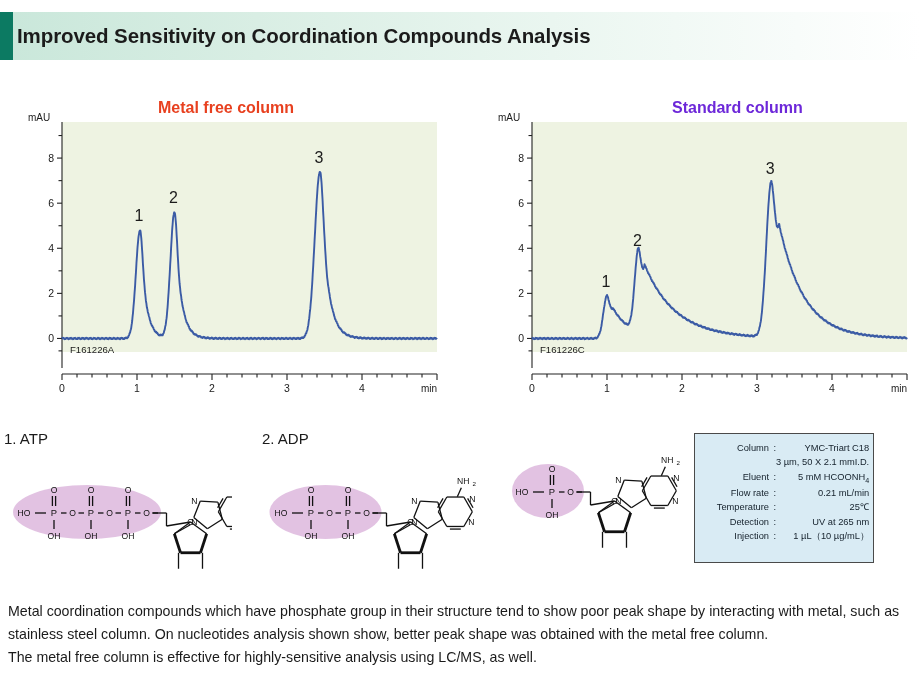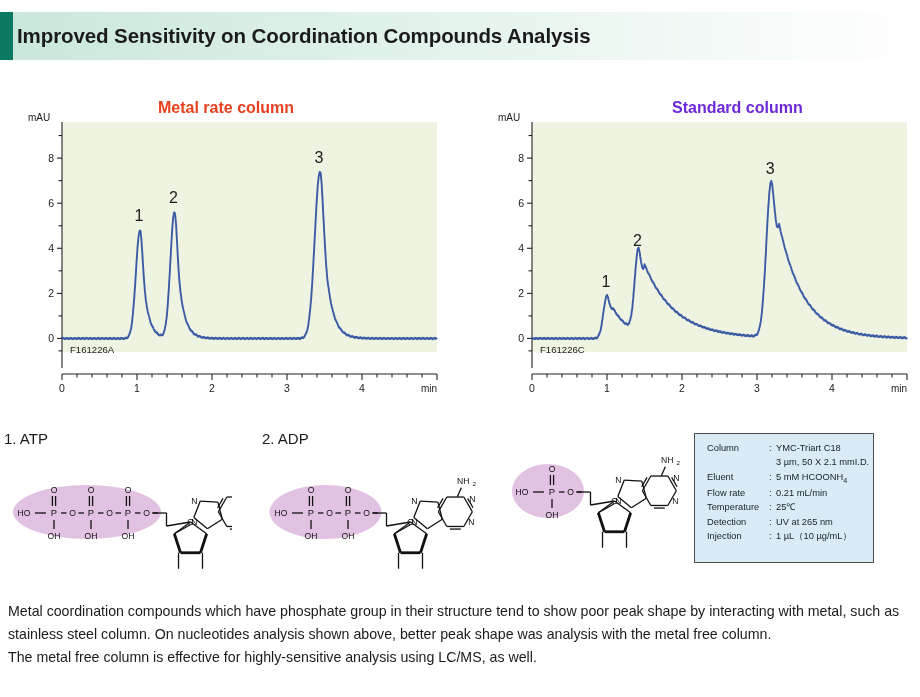--- a/index.html
+++ b/index.html
@@ -48,21 +48,21 @@
     font-size: 15px; color: #1b1b1b; margin: 0 0 4px 4px; white-space: nowrap;
   }
   .struct svg { display: block; }
 
   
   #conditions {
     position: absolute; left: 694px; top: 433px; width: 180px; height: 130px;
     background: #d9ebf4; border: 1px solid #4a4a4a;
     padding: 9px 0 0 12px;
   }
-  #conditions table { border-collapse: collapse; }
+  #conditions table { border-collapse: collapse; text-align: right; }
   #conditions td {
     font-size: 9.3px; color: #14202b; padding: 0 0 2.6px 0;
     vertical-align: top; white-space: nowrap; line-height: 1.28;
   }
   #conditions td.k { width: 62px; }
   #conditions td.s { width: 7px; }
   .sub { font-size: 7.2px; vertical-align: sub; }
 
   
   #body-text {
@@ -74,21 +74,21 @@
 </head>
 <body>
 
 <div id="page">
 
   <div class="header">
     <div class="header-bar"></div>
     <div class="header-title">Improved Sensitivity on Coordination Compounds Analysis</div>
   </div>
 
-  <div class="chart-title" id="title-left">Metal rate column</div>
+  <div class="chart-title" id="title-left">Metal free column</div>
   <div class="chart-title" id="title-right">Standard column</div>
 
   <div class="chart" id="chart-left">
       <svg width="420" height="283" viewBox="0 0 420 283">
         <rect x="44" y="10" width="375" height="230" fill="#eef3e2"></rect>
         <line x1="44" y1="10" x2="44" y2="256" stroke="#222" stroke-width="1.1"></line>
         <line x1="39" y1="226.47058823529412" x2="44" y2="226.47058823529412" stroke="#222" stroke-width="1.1"></line>
         <text x="36" y="230.0705882352941" text-anchor="end" font-size="10.5" fill="#1b1b1b" font-family="&quot;Liberation Sans&quot;, sans-serif">0</text>
         <line x1="40.5" y1="203.92156862745097" x2="44" y2="203.92156862745097" stroke="#222" stroke-width="1.1"></line>
         <line x1="39" y1="181.37254901960785" x2="44" y2="181.37254901960785" stroke="#222" stroke-width="1.1"></line>
@@ -432,17 +432,17 @@
           <tr>
             <td class="k">Injection</td>
             <td class="s">:</td>
             <td>1 µL（10 µg/mL）</td>
           </tr>
         </tbody>
       </table>
   </div>
 
   <div id="body-text">
-    <p>Metal coordination compounds which have phosphate group in their structure tend to show poor peak shape by interacting with metal, such as stainless steel column. On nucleotides analysis shown above, better peak shape was analysis with  the metal free column.</p>
+    <p>Metal coordination compounds which have phosphate group in their structure tend to show poor peak shape by interacting with metal, such as stainless steel column. On nucleotides analysis shown show, better peak shape was obtained with  the metal free column.</p>
     <p>The metal free column is effective for highly-sensitive analysis using LC/MS, as well.</p>
   </div>
 
 </div>
 
 </body></html>

